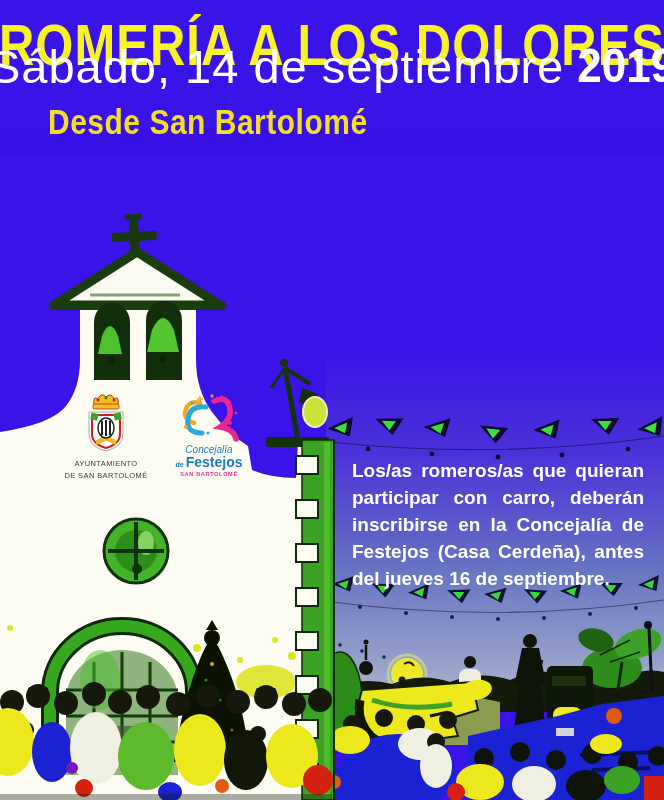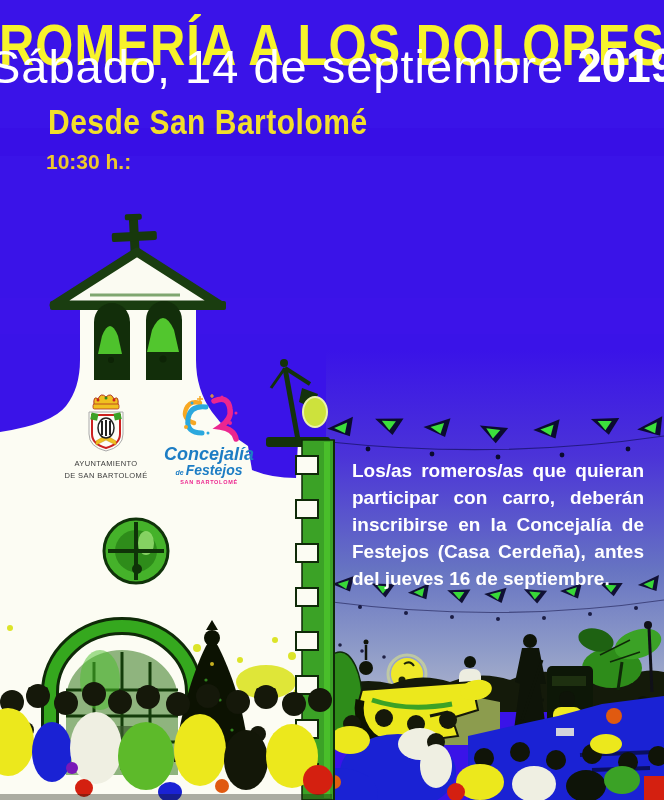--- a/index.html
+++ b/index.html
@@ -43,24 +43,24 @@
     text-align:justify;
   }
 
   .logos{top:391px;left:58px;display:flex;gap:10px;align-items:flex-start;}
   .logo-card{display:flex;flex-direction:column;align-items:center;}
   .logo-ayto{width:96px;}
   .logo-conc{width:90px;}
   .ayto-caption{margin-top:3px;text-align:center;color:#3A3A3A;font-size:7.5px;
     font-weight:400;letter-spacing:0.4px;line-height:1.55;}
   .conc-words{text-align:center;line-height:1;margin-top:-2px;}
-  .conc-top{color:#1D7DC4;font-size:18px;font-weight:700;font-style:italic;display:block;}
+  .conc-top{color:#1D7DC4;font-size:10px;font-weight:400;font-style:italic;display:block;}
   .conc-row{display:flex;align-items:baseline;justify-content:center;gap:2px;}
   .conc-de{color:#1D7DC4;font-size:7px;font-weight:700;font-style:italic;}
-  .conc-bottom{color:#1D7DC4;font-size:14px;font-weight:700;font-style:italic;}
+  .conc-bottom{color:#1D7DC4;font-size:14px;font-weight:700;}
   .conc-sub{display:block;margin-top:3px;color:#EC268F;font-size:5.5px;font-weight:700;letter-spacing:0.7px;}
 </style>
 </head>
 <body>
 
 <svg class="abs" style="top:0;left:0" width="664" height="800" viewBox="0 0 664 800">
   <defs>
     <linearGradient id="sky" x1="0" y1="0" x2="0" y2="1">
       <stop offset="0" stop-color="#3A13E8"></stop>
       <stop offset="0.3" stop-color="#4B33D8"></stop>
@@ -387,21 +387,20 @@
 <h1 class="abs title">ROMERÍA A LOS DOLORES</h1>
 
 <div class="abs dateline">
   <span class="date-text">Sábado, 14 de septiembre</span>
   <span class="date-year">2019</span>
 </div>
 
 <div class="abs heading">Desde San Bartolomé</div>
 
 <div class="abs sched sched1">
-  <span class="time">10:30 h.:</span>
 </div>
 
 <div class="abs sched sched2">
 </div>
 
 <div class="abs notice">Los/as romeros/as que quieran participar con carro, deberán inscribirse en la Concejalía de Festejos (Casa Cerdeña), antes del jueves 16 de septiembre.</div>
 
 <div class="abs logos">
 
   <div class="logo-card logo-ayto">

